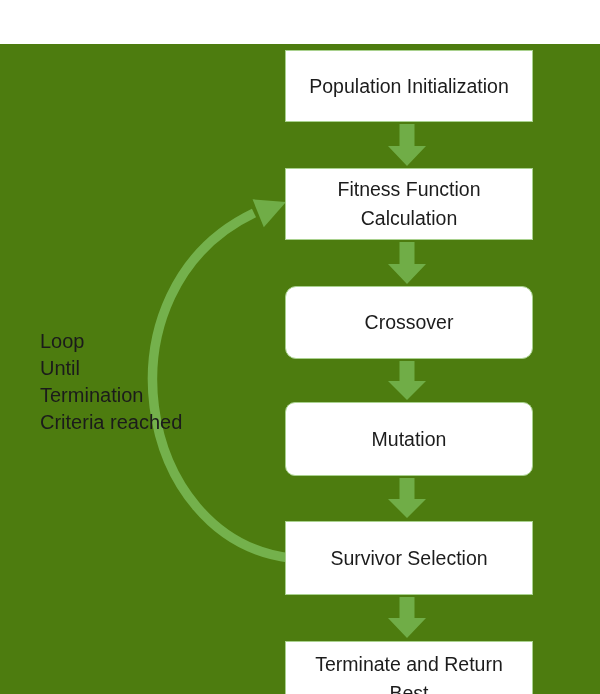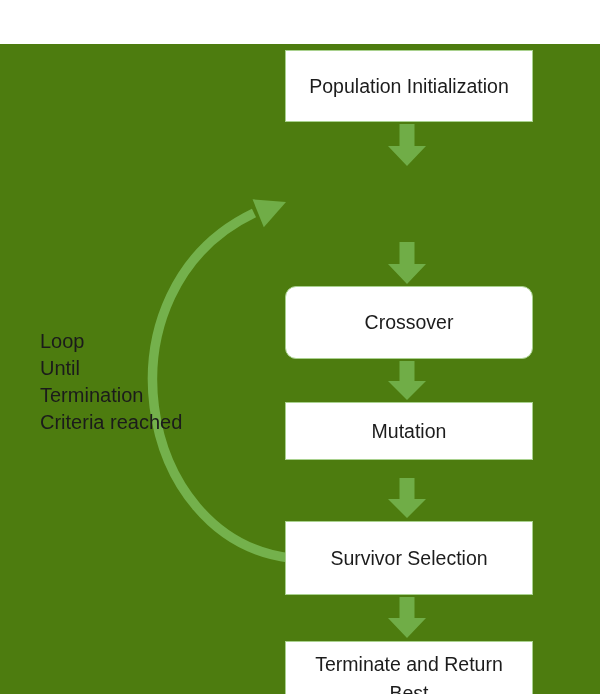--- a/index.html
+++ b/index.html
@@ -37,21 +37,21 @@
     text-align: center;
     font-size: 19.5px;
     line-height: 29px;
     color: #1c1c1c;
     white-space: pre-line;
     z-index: 2;
   }
   #box-1 { top: 6px;   height: 72px; }
   #box-2 { top: 124px; height: 72px; }
   #box-3 { top: 242px; height: 73px; border-radius: 11px; }
-  #box-4 { top: 358px; height: 58px; }
+  #box-4 { top: 358px; height: 74px; border-radius: 10px; }
   #box-5 { top: 477px; height: 74px; }
   #box-6 { top: 597px; height: 75px; }
   #loop-label {
     position: absolute;
     left: 40px;
     top: 284px;
     width: 200px;
     font-size: 20px;
     line-height: 27px;
     color: #1b1b1b;
@@ -75,20 +75,22 @@
 
     <polygon fill="#70ad47" points="399.5,317 414.5,317 414.5,337 426,337 407,356 388,337 399.5,337"></polygon>
 
     <polygon fill="#70ad47" points="399.5,434 414.5,434 414.5,455 426,455 407,474 388,455 399.5,455"></polygon>
 
     <polygon fill="#70ad47" points="399.5,553 414.5,553 414.5,574 426,574 407,594 388,574 399.5,574"></polygon>
   </svg>
 
   <div class="flow-box" id="box-1">Population Initialization</div>
 
+  <div class="flow-box" id="box-2">Fitness Function
+Calculation</div>
 
   <div class="flow-box" id="box-3">Crossover</div>
 
   <div class="flow-box" id="box-4">Mutation</div>
 
   <div class="flow-box" id="box-5">Survivor Selection</div>
 
   <div class="flow-box" id="box-6">Terminate and Return
 Best</div>
 

